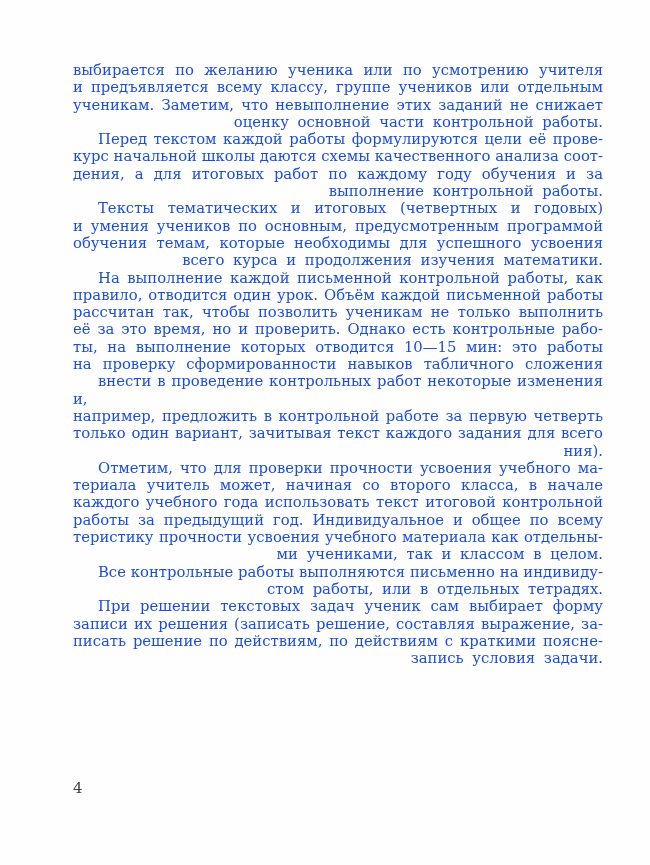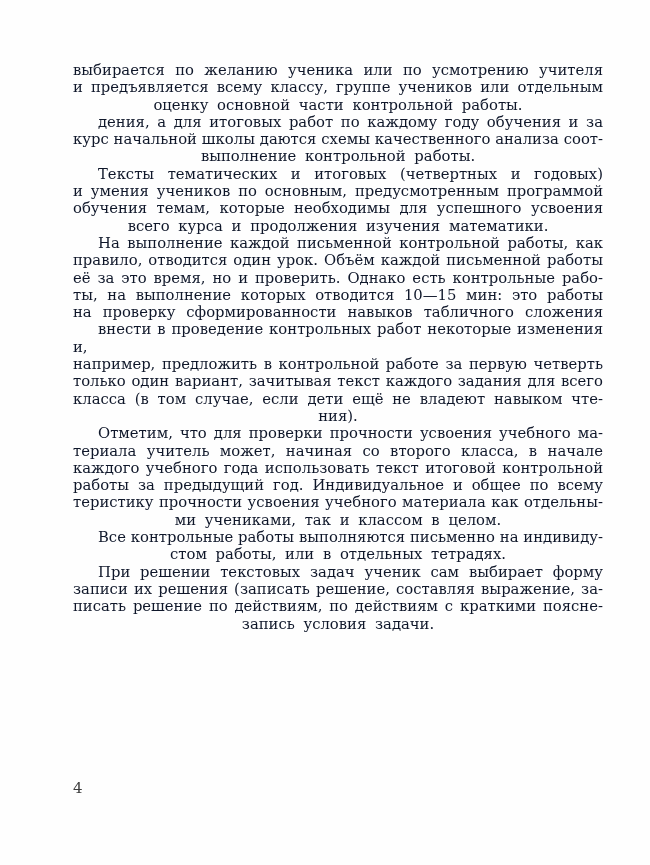--- a/index.html
+++ b/index.html
@@ -13,86 +13,88 @@
     height: 865px;
     background: #fefefe;
     overflow: hidden;
     font-family: "DejaVu Serif", "Liberation Serif", serif;
   }
   .text-block {
     position: absolute;
     left: 73px;
     top: 61px;
     width: 530px;
-    color: #0f172a;
+    color: #1d4ed8;
     font-size: 14.8px;
     line-height: 17.3px;
   }
   .para {
     margin: 0;
     padding: 0;
   }
   .para.indent .line:first-child {
     text-indent: 25px;
   }
   .line {
     display: block;
     white-space: normal;
   }
   .line.just {
     text-align: justify;
     text-align-last: justify;
     -moz-text-align-last: justify;
   }
   .line.last {
-    text-align: center;
+    text-align: right;
     word-spacing: 4px;
   }
   .page-number {
     position: absolute;
     left: 73px;
     top: 780px;
     color: #3d3d3d;
     font-size: 15px;
     line-height: 17px;
   }
 </style>
 </head>
 <body>
 
 <div class="page">
   <div class="text-block">
       <p class="para">
         <span class="line just">выбирается по желанию ученика или по усмотрению учителя</span>
         <span class="line just">и предъявляется всему классу, группе учеников или отдельным</span>
+        <span class="line just">ученикам. Заметим, что невыполнение этих заданий не снижает</span>
         <span class="line last">оценку основной части контрольной работы.</span>
       </p>
       <p class="para indent">
+        <span class="line just">Перед текстом каждой работы формулируются цели её прове-</span>
+        <span class="line just">курс начальной школы даются схемы качественного анализа соот-</span>
         <span class="line just">дения, а для итоговых работ по каждому году обучения и за</span>
-        <span class="line just">курс начальной школы даются схемы качественного анализа соот-</span>
         <span class="line last">выполнение контрольной работы.</span>
       </p>
       <p class="para indent">
         <span class="line just">Тексты тематических и итоговых (четвертных и годовых)</span>
         <span class="line just">и умения учеников по основным, предусмотренным программой</span>
         <span class="line just">обучения темам, которые необходимы для успешного усвоения</span>
         <span class="line last">всего курса и продолжения изучения математики.</span>
       </p>
       <p class="para indent">
         <span class="line just">На выполнение каждой письменной контрольной работы, как</span>
         <span class="line just">правило, отводится один урок. Объём каждой письменной работы</span>
+        <span class="line just">рассчитан так, чтобы позволить ученикам не только выполнить</span>
         <span class="line just">её за это время, но и проверить. Однако есть контрольные рабо-</span>
         <span class="line just">ты, на выполнение которых отводится 10—15 мин: это работы</span>
         <span class="line just">на проверку сформированности навыков табличного сложения</span>
       </p>
       <p class="para indent">
         <span class="line just">внести в проведение контрольных работ некоторые изменения и,</span>
         <span class="line just">например, предложить в контрольной работе за первую четверть</span>
         <span class="line just">только один вариант, зачитывая текст каждого задания для всего</span>
-        <span class="line just">класса (в том случае, если дети ещё не владеют навыком чте-</span>
         <span class="line last">ния).</span>
       </p>
       <p class="para indent">
         <span class="line just">Отметим, что для проверки прочности усвоения учебного ма-</span>
         <span class="line just">териала учитель может, начиная со второго класса, в начале</span>
         <span class="line just">каждого учебного года использовать текст итоговой контрольной</span>
         <span class="line just">работы за предыдущий год. Индивидуальное и общее по всему</span>
         <span class="line just">теристику прочности усвоения учебного материала как отдельны-</span>
         <span class="line last">ми учениками, так и классом в целом.</span>
       </p>

